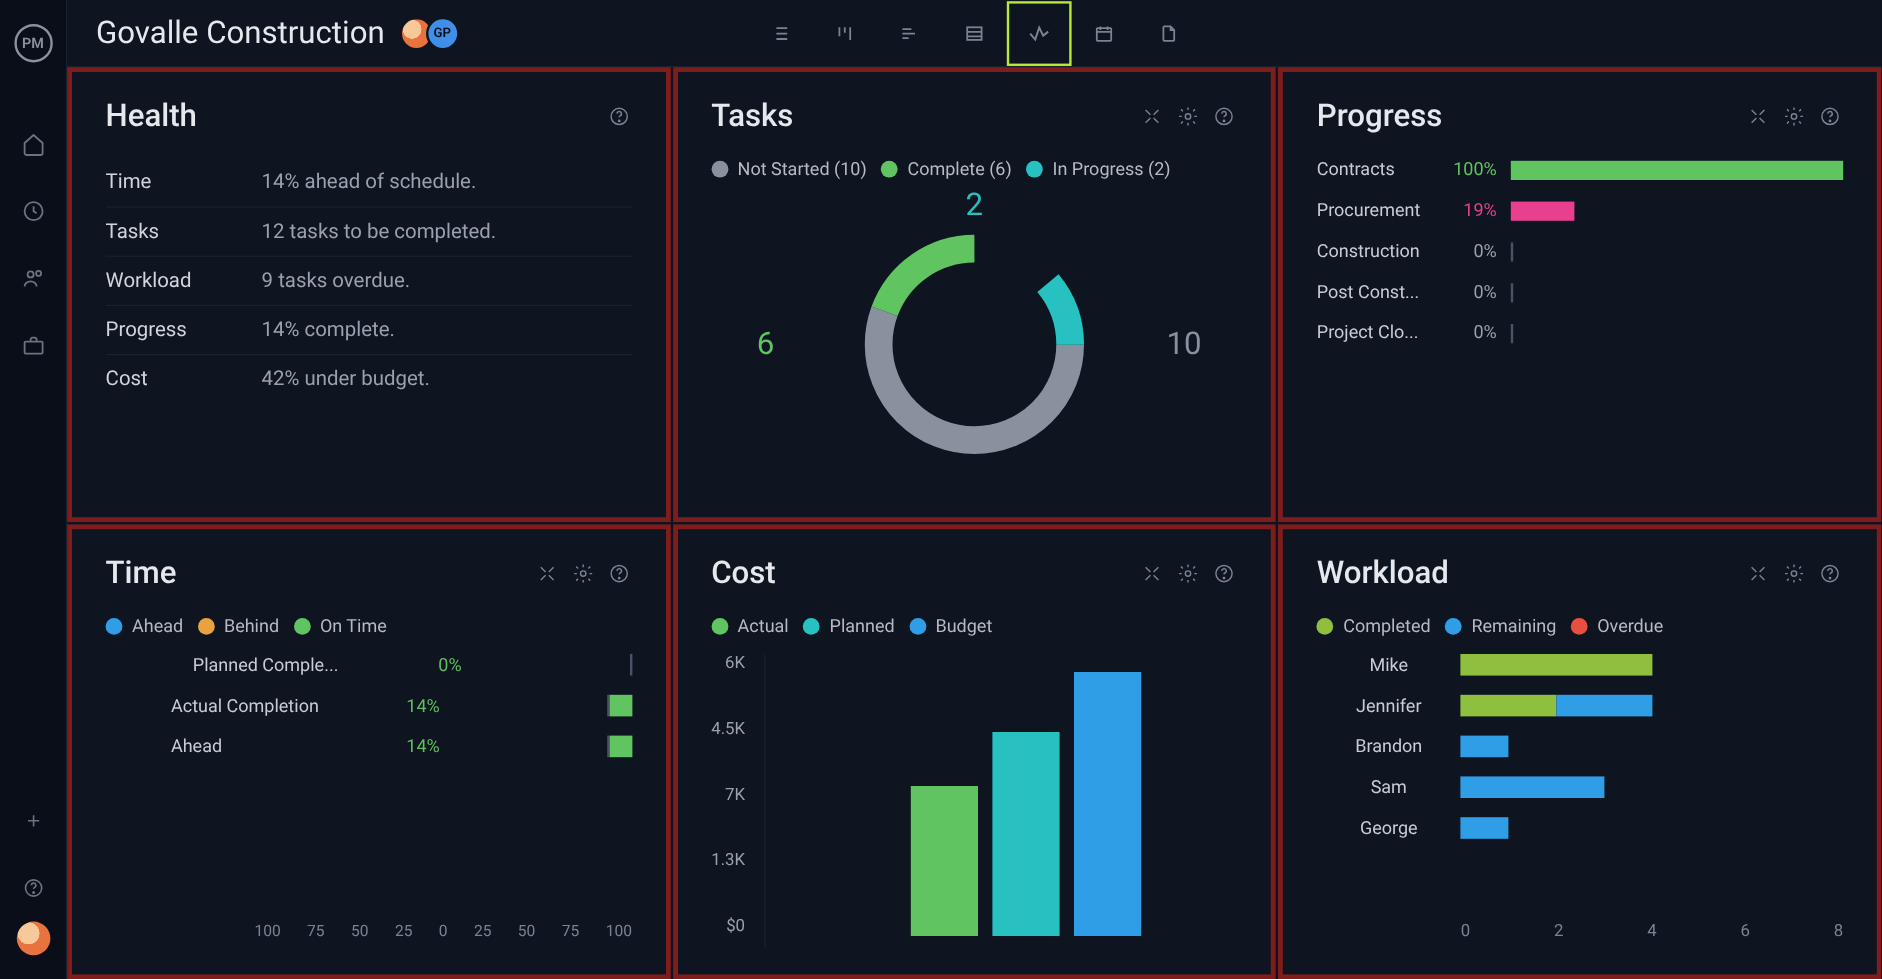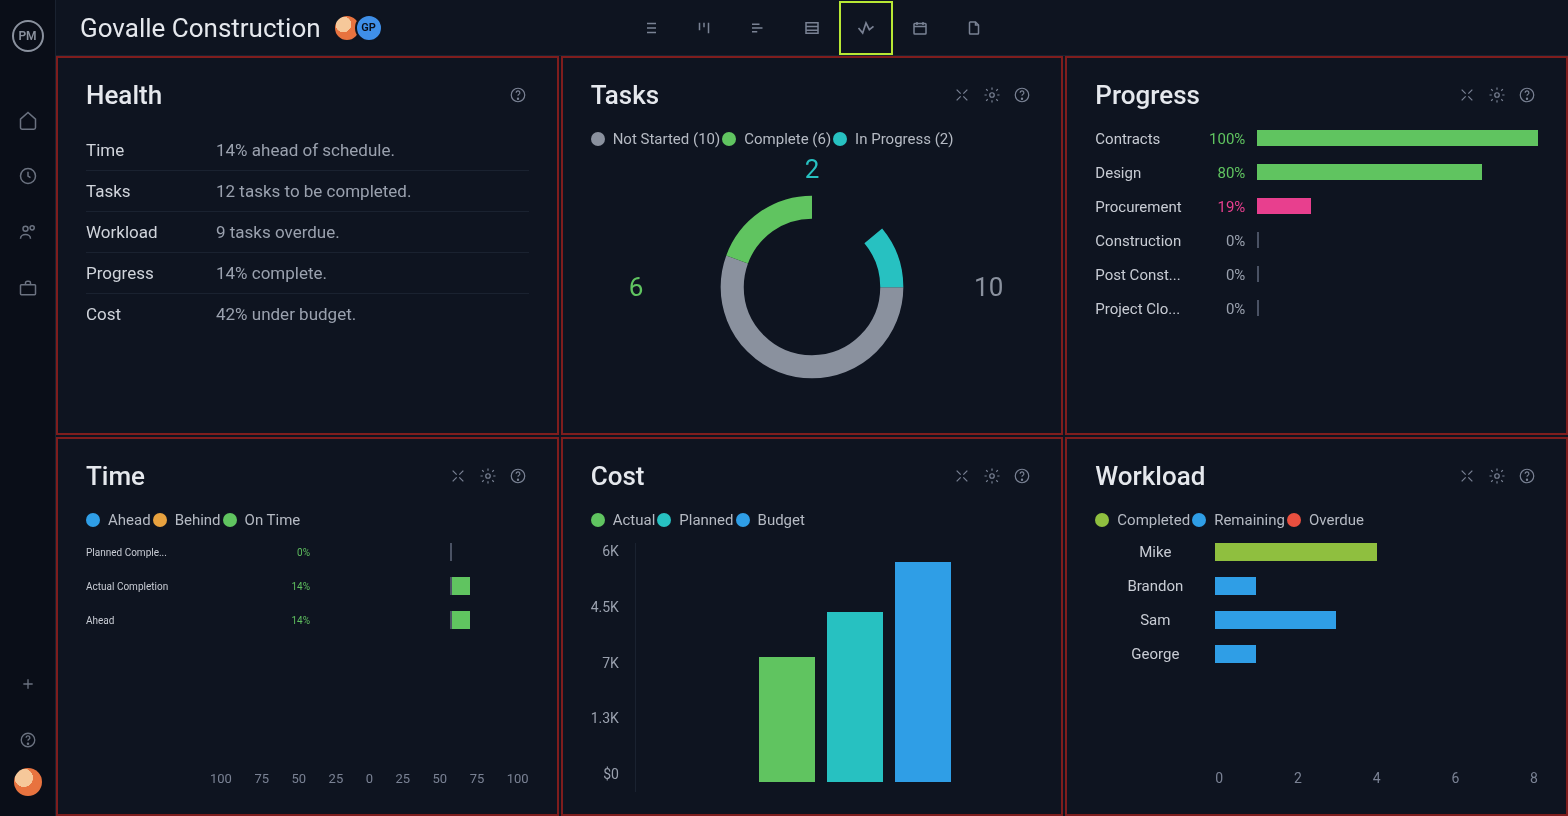--- a/index.html
+++ b/index.html
@@ -69,53 +69,53 @@
 .topbar .view-icon.active { border-color:#b8e834; }
 .grid {
   flex:1;
   display:grid;
   grid-template-columns: 1fr 1fr 1fr;
   grid-template-rows: 1fr 1fr;
   gap:2px;
 }
 .panel {
   background:#0e1420;
-  border:2px solid #7f1d1d;
+  border:4px solid #7f1d1d;
   padding: 22px 28px;
   display:flex;
   flex-direction:column;
 }
 .panel-head {
   display:flex; align-items:center; margin-bottom:20px;
 }
 .panel-head h2 { font-size:26px; color:#e5e8ed; font-weight:500; flex:1; }
 .panel-head .ctrl {
   width:22px;height:22px;margin-left:8px;color:#7a8294;cursor:pointer;
   display:inline-flex;align-items:center;justify-content:center;
 }
 
 .health-row { display:flex; padding:10px 0; border-bottom:1px solid #1a2230; }
 .health-row:last-child{border:0;}
 .health-row .label{width:130px;color:#d0d4db;font-size:17px;}
 .health-row .value{color:#9aa1ae;font-size:17px;}
 
-.legend { display:flex; gap:2px; margin-bottom:14px; flex-wrap:wrap; font-size:15px; color:#b5bac3;}
+.legend { display:flex; gap:12px; margin-bottom:14px; flex-wrap:wrap; font-size:15px; color:#b5bac3;}
 .legend .item{display:flex;align-items:center;gap:8px;}
 .legend .dot{width:14px;height:14px;border-radius:50%;}
 
 .donut-wrap{display:flex;align-items:center;justify-content:center;position:relative;flex:1;}
 .donut-label{position:absolute;font-size:26px;font-weight:400;}
 
-.prog-row{display:flex;align-items:flex-start;margin-bottom:16px;font-size:15px;}
+.prog-row{display:flex;align-items:flex-end;margin-bottom:16px;font-size:15px;}
 .prog-row .name{width:104px;color:#c8ccd4;overflow:hidden;text-overflow:ellipsis;white-space:nowrap;}
 .prog-row .pct{width:46px;text-align:right;margin-right:12px;}
 .prog-row .bar-bg{flex:1;height:16px;}
 .prog-row .bar-fill{height:100%;}
 
-.time-row{display:flex;align-items:center;margin-bottom:16px;font-size:10px;}
+.time-row{display:flex;align-items:center;margin-bottom:16px;font-size:15px;justify-content:flex-end;}
 .time-row .name{width:168px;color:#c8ccd4;overflow:hidden;text-overflow:ellipsis;white-space:nowrap;}
 .time-row .pct{width:56px;text-align:right;margin-right:10px;color:#5fbf5f;}
 .time-row .bar{height:18px;}
 .time-axis{display:flex;justify-content:space-between;margin-top:auto;padding:0 0 6px 124px;font-size:13px;color:#7a8294;}
 
 .cost-chart{display:flex;flex:1;}
 .cost-yaxis{display:flex;flex-direction:column;justify-content:space-between;align-items:flex-end;padding-right:16px;font-size:14px;color:#9aa1ae;padding-bottom:10px;}
 .cost-bars{flex:1;display:flex;align-items:flex-end;justify-content:center;gap:12px;border-left:1px solid #1a2230;padding-left:40px;padding-bottom:10px;}
 .cost-bars .cbar{width:56px;}
 
@@ -326,27 +326,20 @@
               <circle cx="12" cy="17" r=".8" fill="currentColor"></circle>
             </svg>
           </span>
       </div>
       <div id="progress-rows">
           <div class="prog-row">
             <div class="name">Contracts</div>
             <div class="pct" style="color:#60c460">100%</div>
             <div class="bar-bg">
               <div class="bar-fill" style="width:100%;background:#60c460;"></div>
-            </div>
-          </div>
-          <div class="prog-row">
-            <div class="name">Design</div>
-            <div class="pct" style="color:#60c460">80%</div>
-            <div class="bar-bg">
-              <div class="bar-fill" style="width:80%;background:#60c460;"></div>
             </div>
           </div>
           <div class="prog-row">
             <div class="name">Procurement</div>
             <div class="pct" style="color:#e83f8e">19%</div>
             <div class="bar-bg">
               <div class="bar-fill" style="width:19%;background:#e83f8e;"></div>
             </div>
           </div>
           <div class="prog-row">
@@ -534,20 +527,27 @@
           </div>
         </div>
       <div id="workload-rows">
           <div class="wl-row">
             <div class="name">Mike</div>
             <div class="bar-track">
               <div style="width:50%;height:100%;background:#8fbf3f;"></div>
             </div>
           </div>
           <div class="wl-row">
+            <div class="name">Jennifer</div>
+            <div class="bar-track">
+              <div style="width:25%;height:100%;background:#8fbf3f;"></div>
+              <div style="width:25%;height:100%;background:#2f9ee6;"></div>
+            </div>
+          </div>
+          <div class="wl-row">
             <div class="name">Brandon</div>
             <div class="bar-track">
               <div style="width:12.5%;height:100%;background:#2f9ee6;"></div>
             </div>
           </div>
           <div class="wl-row">
             <div class="name">Sam</div>
             <div class="bar-track">
               <div style="width:37.5%;height:100%;background:#2f9ee6;"></div>
             </div>

